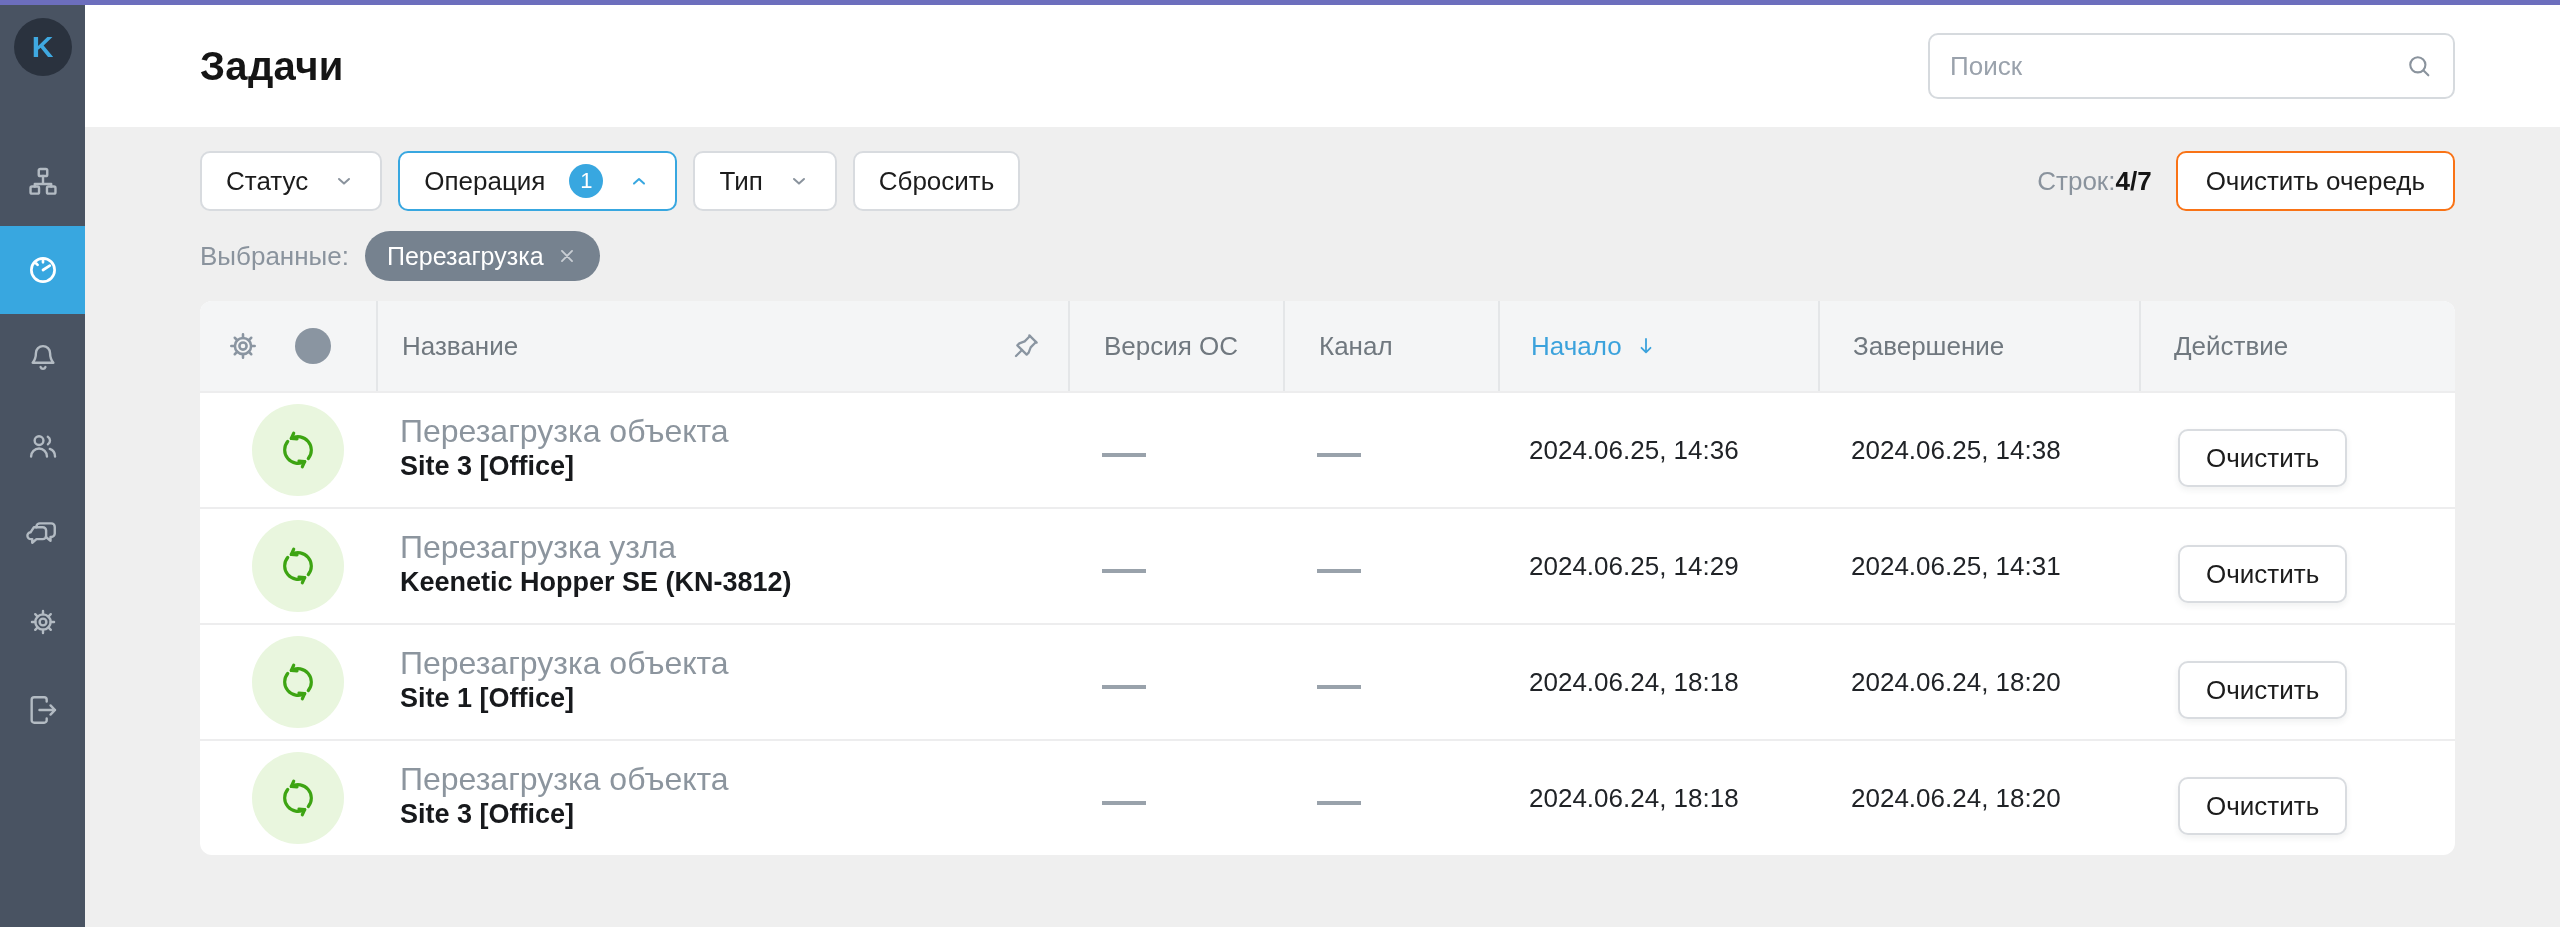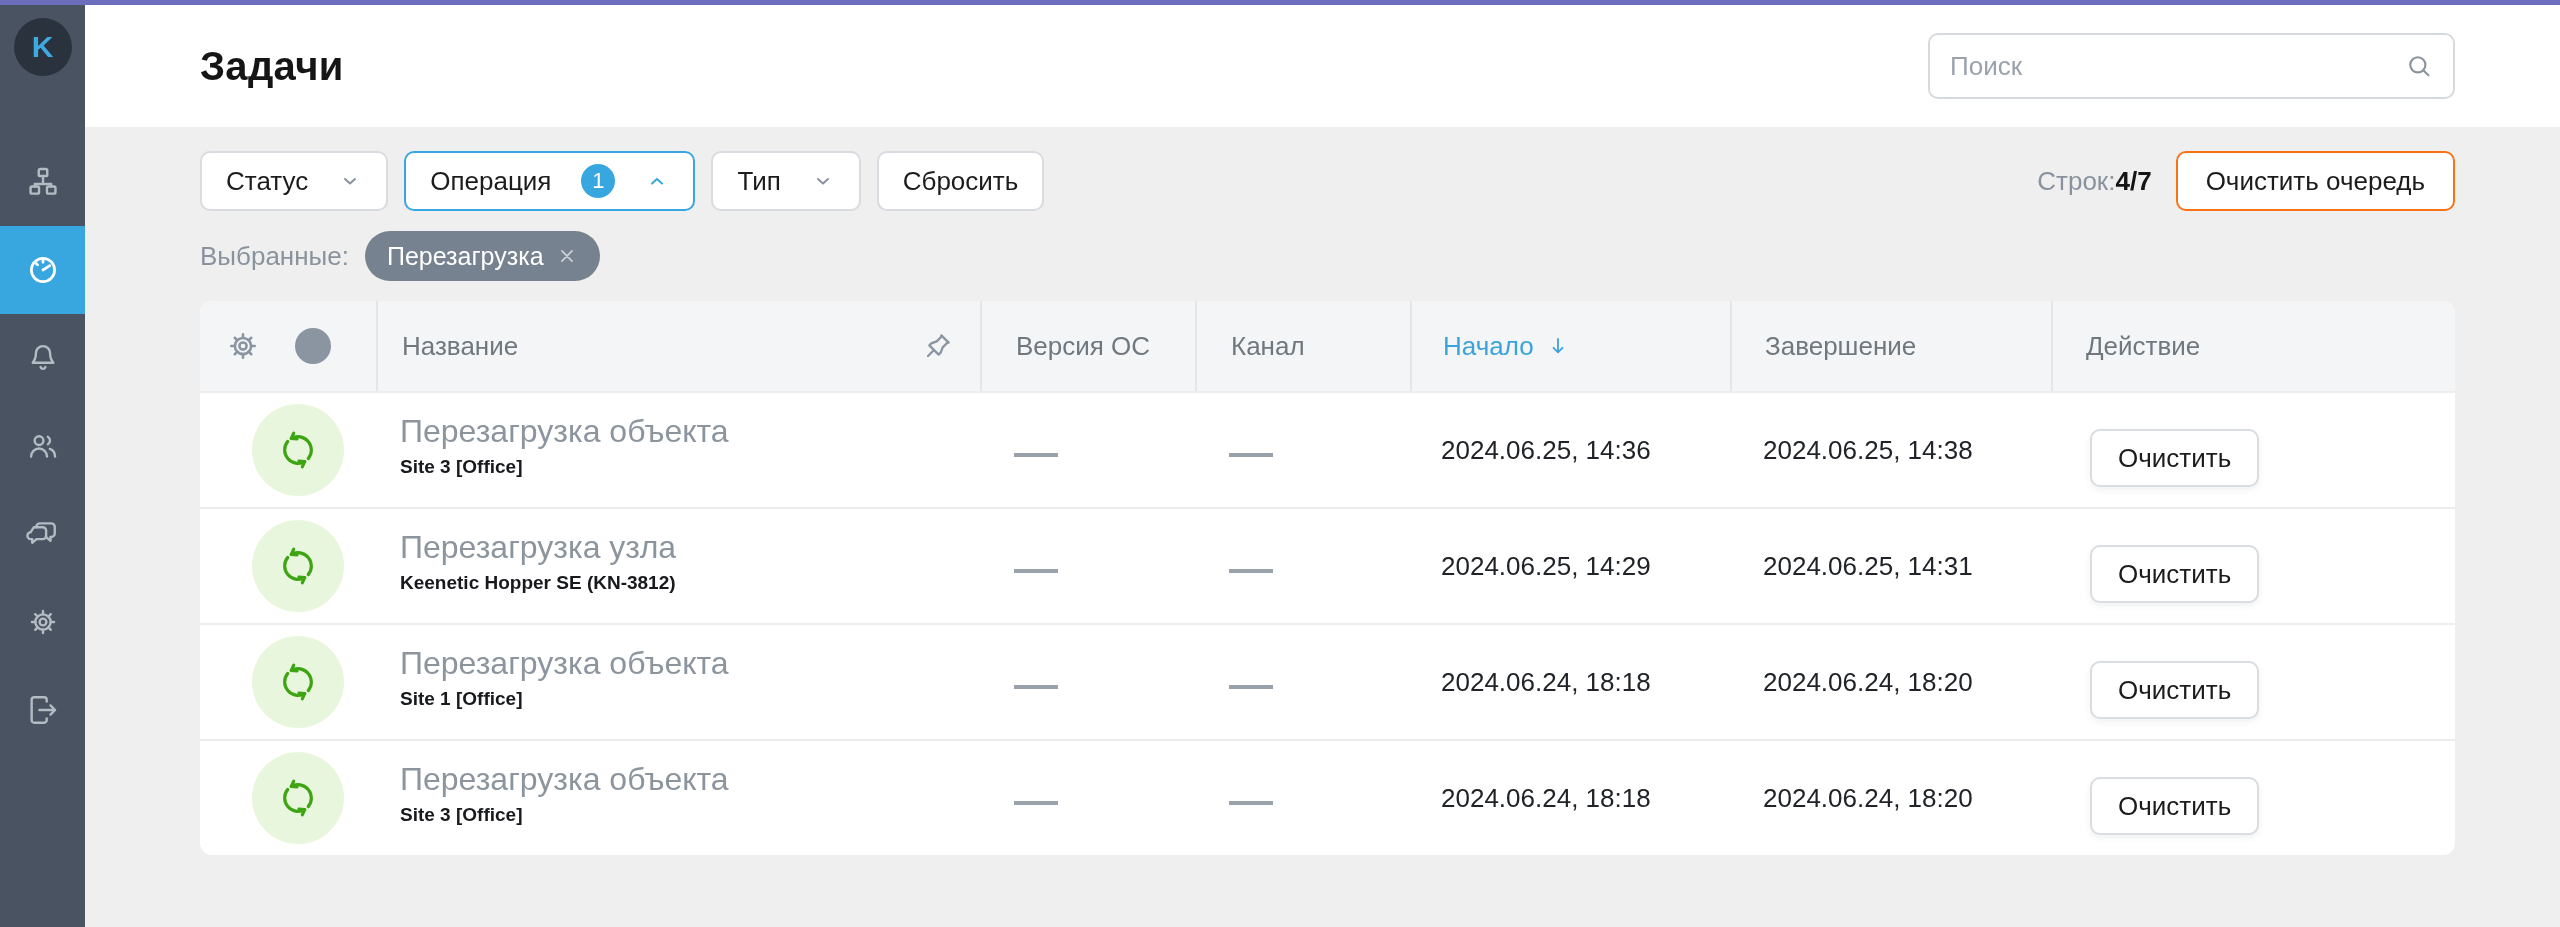--- a/index.html
+++ b/index.html
@@ -29,21 +29,21 @@
   .search-box { margin-left:auto; width:527px; height:66px; border:2px solid #d6dade; border-radius:10px;
                 display:flex; align-items:center; padding:0 20px; background:#fff; }
   .search-box input { flex:1; border:none; outline:none; font-size:26px; color:#333;
                       font-family:"Liberation Sans", sans-serif; }
   .search-box input::placeholder { color:#9aa2ac; }
   .search-box svg { width:28px; height:28px; color:#8a939d; flex-shrink:0; }
 
   
   .toolbar { margin:24px 105px 0 115px; display:flex; align-items:center; }
   .fbtn { height:60px; background:#fff; border:2px solid #d8dbdf; border-radius:10px;
-          display:flex; align-items:center; gap:30px; padding:0 24px;
+          display:flex; align-items:center; gap:24px; padding:0 24px;
           font-size:26px; color:#1c1c1c; cursor:pointer; margin-right:16px;
           font-family:"Liberation Sans", sans-serif; }
   .fbtn svg { width:24px; height:24px; color:#8a939d; }
   .fbtn.active { border-color:#38a7e0; }
   .fbtn.active svg { color:#38a7e0; }
   .badge { width:34px; height:34px; border-radius:50%; background:#38a7e0; color:#fff;
            font-size:22px; display:flex; align-items:center; justify-content:center; }
   .rows-count { margin-left:auto; font-size:26px; color:#8a939d; display:flex; gap:0; align-items:center; }
   .rows-count b { color:#151515; font-weight:700; }
   .clear-queue { margin-left:24px; height:60px; background:#fff; border:2px solid #f97316; border-radius:10px;
@@ -57,21 +57,21 @@
           gap:12px; padding:0 22px; color:#fff; font-size:25px; cursor:pointer; }
   .chip svg { width:22px; height:22px; color:#c9ced4; cursor:pointer; }
 
   
   .table { margin:20px 105px 0 115px; width:2255px; background:#fff; border-radius:12px; }
   .thead { display:flex; height:90px; background:#f4f5f6; border-radius:12px 12px 0 0;
            font-size:26px; color:#70787f; }
   .th { display:flex; align-items:center; border-left:2px solid #e4e6e8; cursor:pointer; }
   .th:first-child { border-left:none; cursor:default; }
   .c1 { width:176px; flex-shrink:0; }
-  .c2 { width:604px; flex-shrink:0; }
+  .c2 { width:692px; flex-shrink:0; }
   .c3 { width:215px; flex-shrink:0; }
   .c4 { width:215px; flex-shrink:0; }
   .c5 { width:320px; flex-shrink:0; }
   .c6 { width:321px; flex-shrink:0; }
   .c7 { width:316px; flex-shrink:0; }
   .th.c1 { padding-left:25px; gap:34px; }
   .th.c1 svg { width:36px; height:36px; color:#8a95a1; cursor:pointer; }
   .col-dot { width:36px; height:36px; border-radius:50%; background:#8a95a1; cursor:pointer; }
   .th.c2 { padding-left:24px; padding-right:26px; justify-content:space-between; }
   .th.c2 .pin { width:32px; height:32px; color:#8a95a1; }
@@ -82,21 +82,21 @@
 
   .trow { display:flex; height:116px; border-top:2px solid #ededee; }
   .trow:first-of-type { border-top:none; }
   .td { display:flex; align-items:center; }
   .task-ic { width:92px; height:92px; margin-left:52px; border-radius:50%; background:#e9f6de;
              display:flex; align-items:center; justify-content:center; }
   .task-ic svg { width:46px; height:46px; }
   .td.c2 { padding-left:24px; }
   .nm { display:flex; flex-direction:column; }
   .nm .sub { font-size:32px; color:#8c959e; line-height:33px; }
-  .nm .ttl { font-size:19px; font-weight:700; color:#17191c; line-height:37px; }
+  .nm .ttl { font-size:27px; font-weight:700; color:#17191c; line-height:37px; }
   .td.c3,.td.c4 { padding-left:34px; }
   .dash { width:44px; height:4px; background:#99a2ab; margin-top:10px; }
   .td.c5 { padding-left:31px; }
   .td.c6 { padding-left:33px; }
   .td.c5 span,.td.c6 span { font-size:26px; color:#202327; }
   .td.c7 { padding-left:39px;margin-top:16px; }
   .row-btn { height:58px; padding:0 26px; background:#fff; border:2px solid #d9dce0; border-radius:10px;
              font-size:26px; color:#1c1c1c; cursor:pointer; box-shadow:0 3px 6px rgba(40,50,60,.07);
              font-family:"Liberation Sans", sans-serif; }
   svg { fill:none; stroke:currentColor; stroke-linecap:round; stroke-linejoin:round; }

